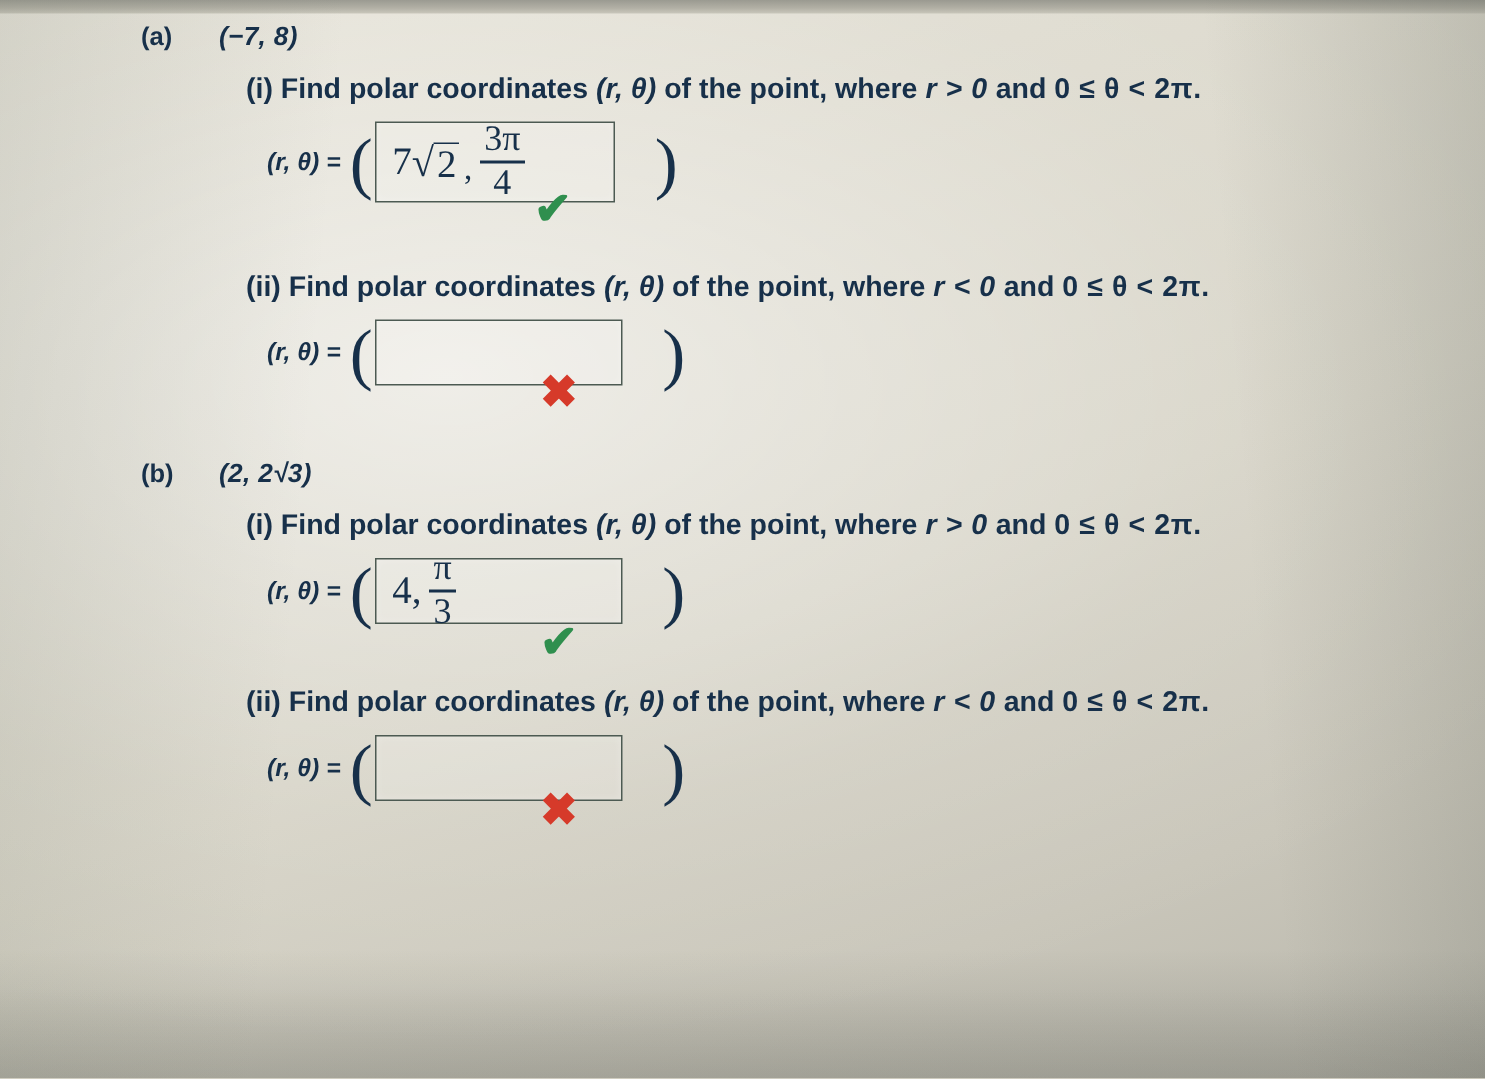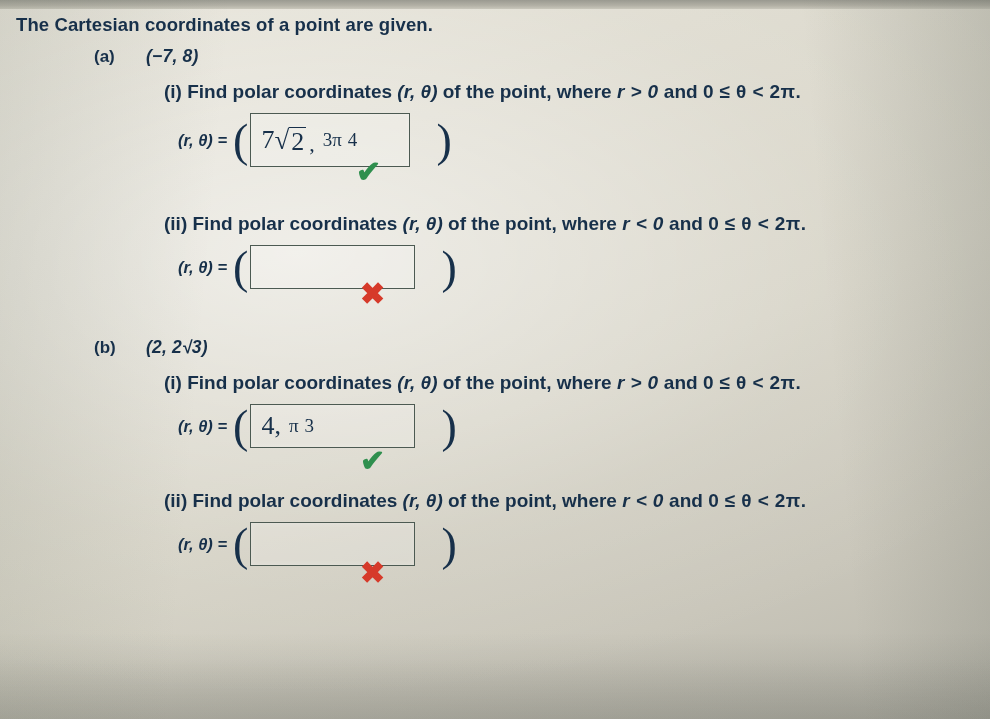--- a/index.html
+++ b/index.html
@@ -146,22 +146,23 @@
   }
   .radical .sign { font-size: 27px; }
   .radical .rad-body {
     border-top: 1.6px solid #17304a;
     padding: 0 2px;
     margin-top: 2px;
     line-height: 1.05;
   }
   .frac {
     display: inline-flex;
-    flex-direction: row;
-    font-size: 19px;
+    flex-direction: column;
+    align-items: center;
+    font-size: 24px;
     line-height: 1.05;
     margin-left: 2px;
   }
   .frac .num { padding: 0 3px; }
   .frac .bar {
     width: 100%;
     height: 1.6px;
     background: #17304a;
     margin: 1px 0;
   }
@@ -189,21 +190,20 @@
   }
 </style>
 </head>
 <body>
 
 <div class="page">
   <div class="topbar"></div>
 
   <div class="content">
 
-    <div class="intro">The Cartesian coordinates of a point are given.</div>
 
     <div class="part">
       <div class="part-header">
         <span class="part-label">(a)</span>
         <span class="coord">(−7, 8)</span>
       </div>
 
       <div class="sub">
         <div class="sub-question">
           <span>(i)</span>

